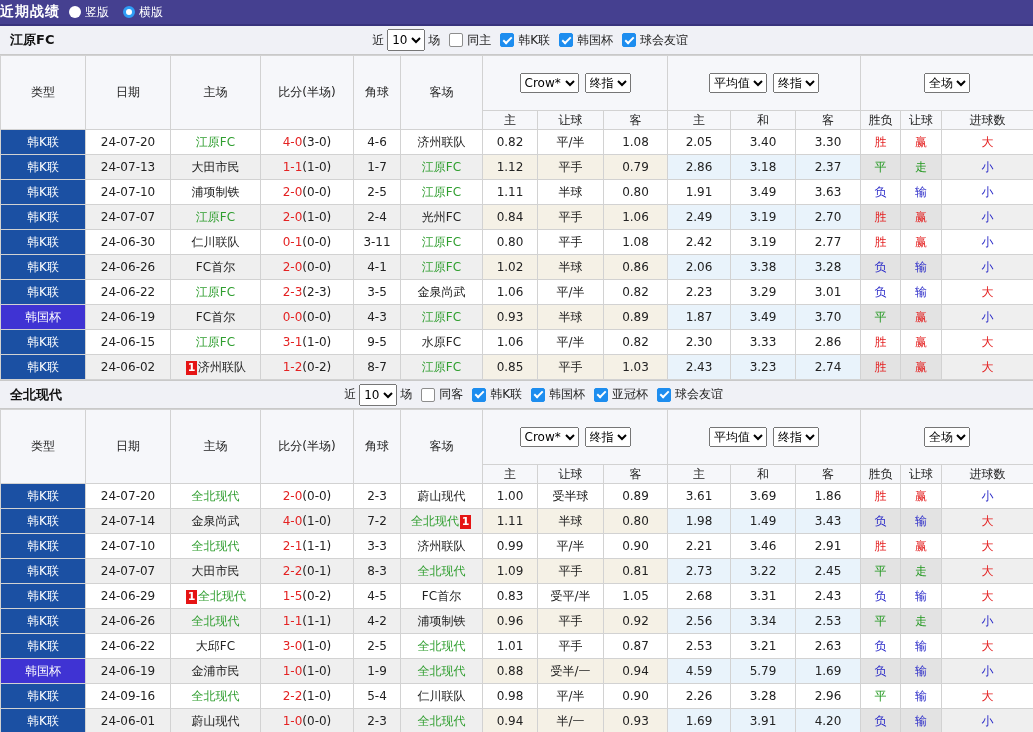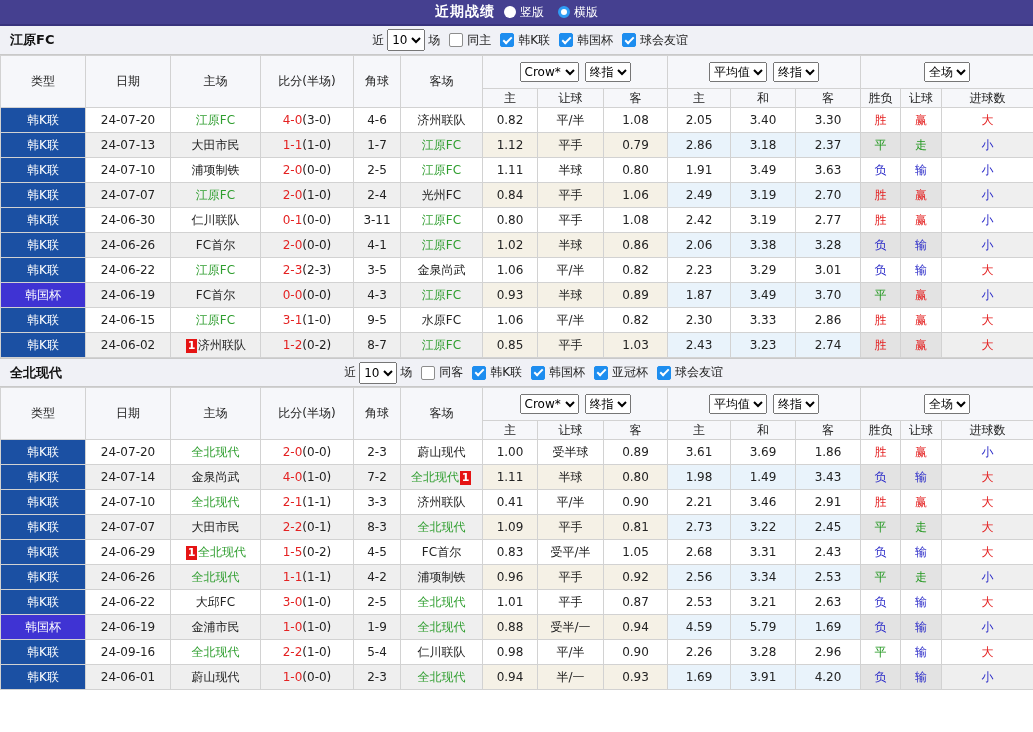--- a/index.html
+++ b/index.html
@@ -1,21 +1,21 @@
 <!DOCTYPE html>
 <html><head>
 <meta charset="utf-8">
 <style>
   * { box-sizing: border-box; margin: 0; padding: 0; }
   html,body { width: 1033px; height: 732px; overflow: hidden; background: #fff;
     font-family: "DejaVu Sans", "Liberation Sans", sans-serif; font-size: 12px; color: #222; }
 
   
   .titlebar { height: 26px; background: #454090; border-bottom: 2px solid #38337d;
-    display: flex; align-items: center; justify-content: center; gap: 9px; color: #fff; }
+    display: flex; align-items: center; gap: 9px; color: #fff; }
   .tb-title { font-weight: bold; font-size: 14px; letter-spacing: 1px; }
   .radio-group { display: flex; align-items: center; gap: 14px; }
   .radio-item { display: flex; align-items: center; gap: 4px; cursor: pointer; }
   .radio { width: 12px; height: 12px; border-radius: 50%; display: inline-block; }
   .radio.plain { background: #fff; }
   .radio.ring  { background: #fff; border: 3px solid #2f9df5; }
 
   
   .sec-head { height: 29px; background: #f0f1f6; border-bottom: 1px solid #c9c9c9;
     display: flex; align-items: center; padding-left: 10px; }
@@ -28,21 +28,21 @@
   .cb.checked { background: #1d8def; border-color: #1d8def; }
   .cb.checked::after { content: ""; width: 7px; height: 3px; border-left: 2px solid #fff;
     border-bottom: 2px solid #fff; transform: rotate(-45deg); margin-top: -2px; }
   .cb-label { margin-left: 1px; }
 
   
   table { border-collapse: collapse; table-layout: fixed; width: 1033px; }
   th, td { border: 1px solid #d2d2d2; height: 25px; text-align: center; padding: 0;
     font-size: 12px; font-weight: normal; white-space: nowrap; overflow: hidden; }
   thead th, thead td { height: 19px; background: #f6f7fa; color: #222; }
-  thead select { height: 20px; font-size: 12px; font-family: inherit; margin: 6px 3px; }
+  thead select { height: 20px; font-size: 12px; font-family: inherit; margin: 17px 3px; }
 
   tbody tr:nth-child(odd)  td { background: #fff; }
   tbody tr:nth-child(even) td { background: #efefef; }
   tbody td.crow { background: #fcf9f1; }
   tbody tr:nth-child(even) td.crow { background: #f5f1e6; }
   tbody td.avg { background: #e8f2fb; }
   tbody tr:nth-child(even) td.avg { background: #e9f3fb; }
   tbody td.resbg { background: #ececec; }
   tbody tr:nth-child(even) td.resbg { background: #e3e3e3; }
   tbody td.c-type { color: #fff; }
@@ -408,21 +408,21 @@
             <td class="res resbg"><span class="b">输</span></td>
             <td class="res"><span class="r">大</span></td>
           </tr>
           <tr>
             <td class="c-type" style="background:#1b50a3">韩K联</td>
             <td class="c-date">24-07-10</td>
             <td class="c-team"><span class="green">全北现代</span></td>
             <td class="c-score"><span class="sc-main">2-1</span><span>(1-1)</span></td>
             <td class="c-corner">3-3</td>
             <td class="c-team"><span class="">济州联队</span></td>
-            <td class="crow">0.41</td>
+            <td class="crow">0.99</td>
             <td class="crow">平/半</td>
             <td class="crow">0.90</td>
             <td class="avg">2.21</td>
             <td class="avg">3.46</td>
             <td class="avg">2.91</td>
             <td class="res resbg"><span class="r">胜</span></td>
             <td class="res resbg"><span class="r">赢</span></td>
             <td class="res"><span class="r">大</span></td>
           </tr>
           <tr>

